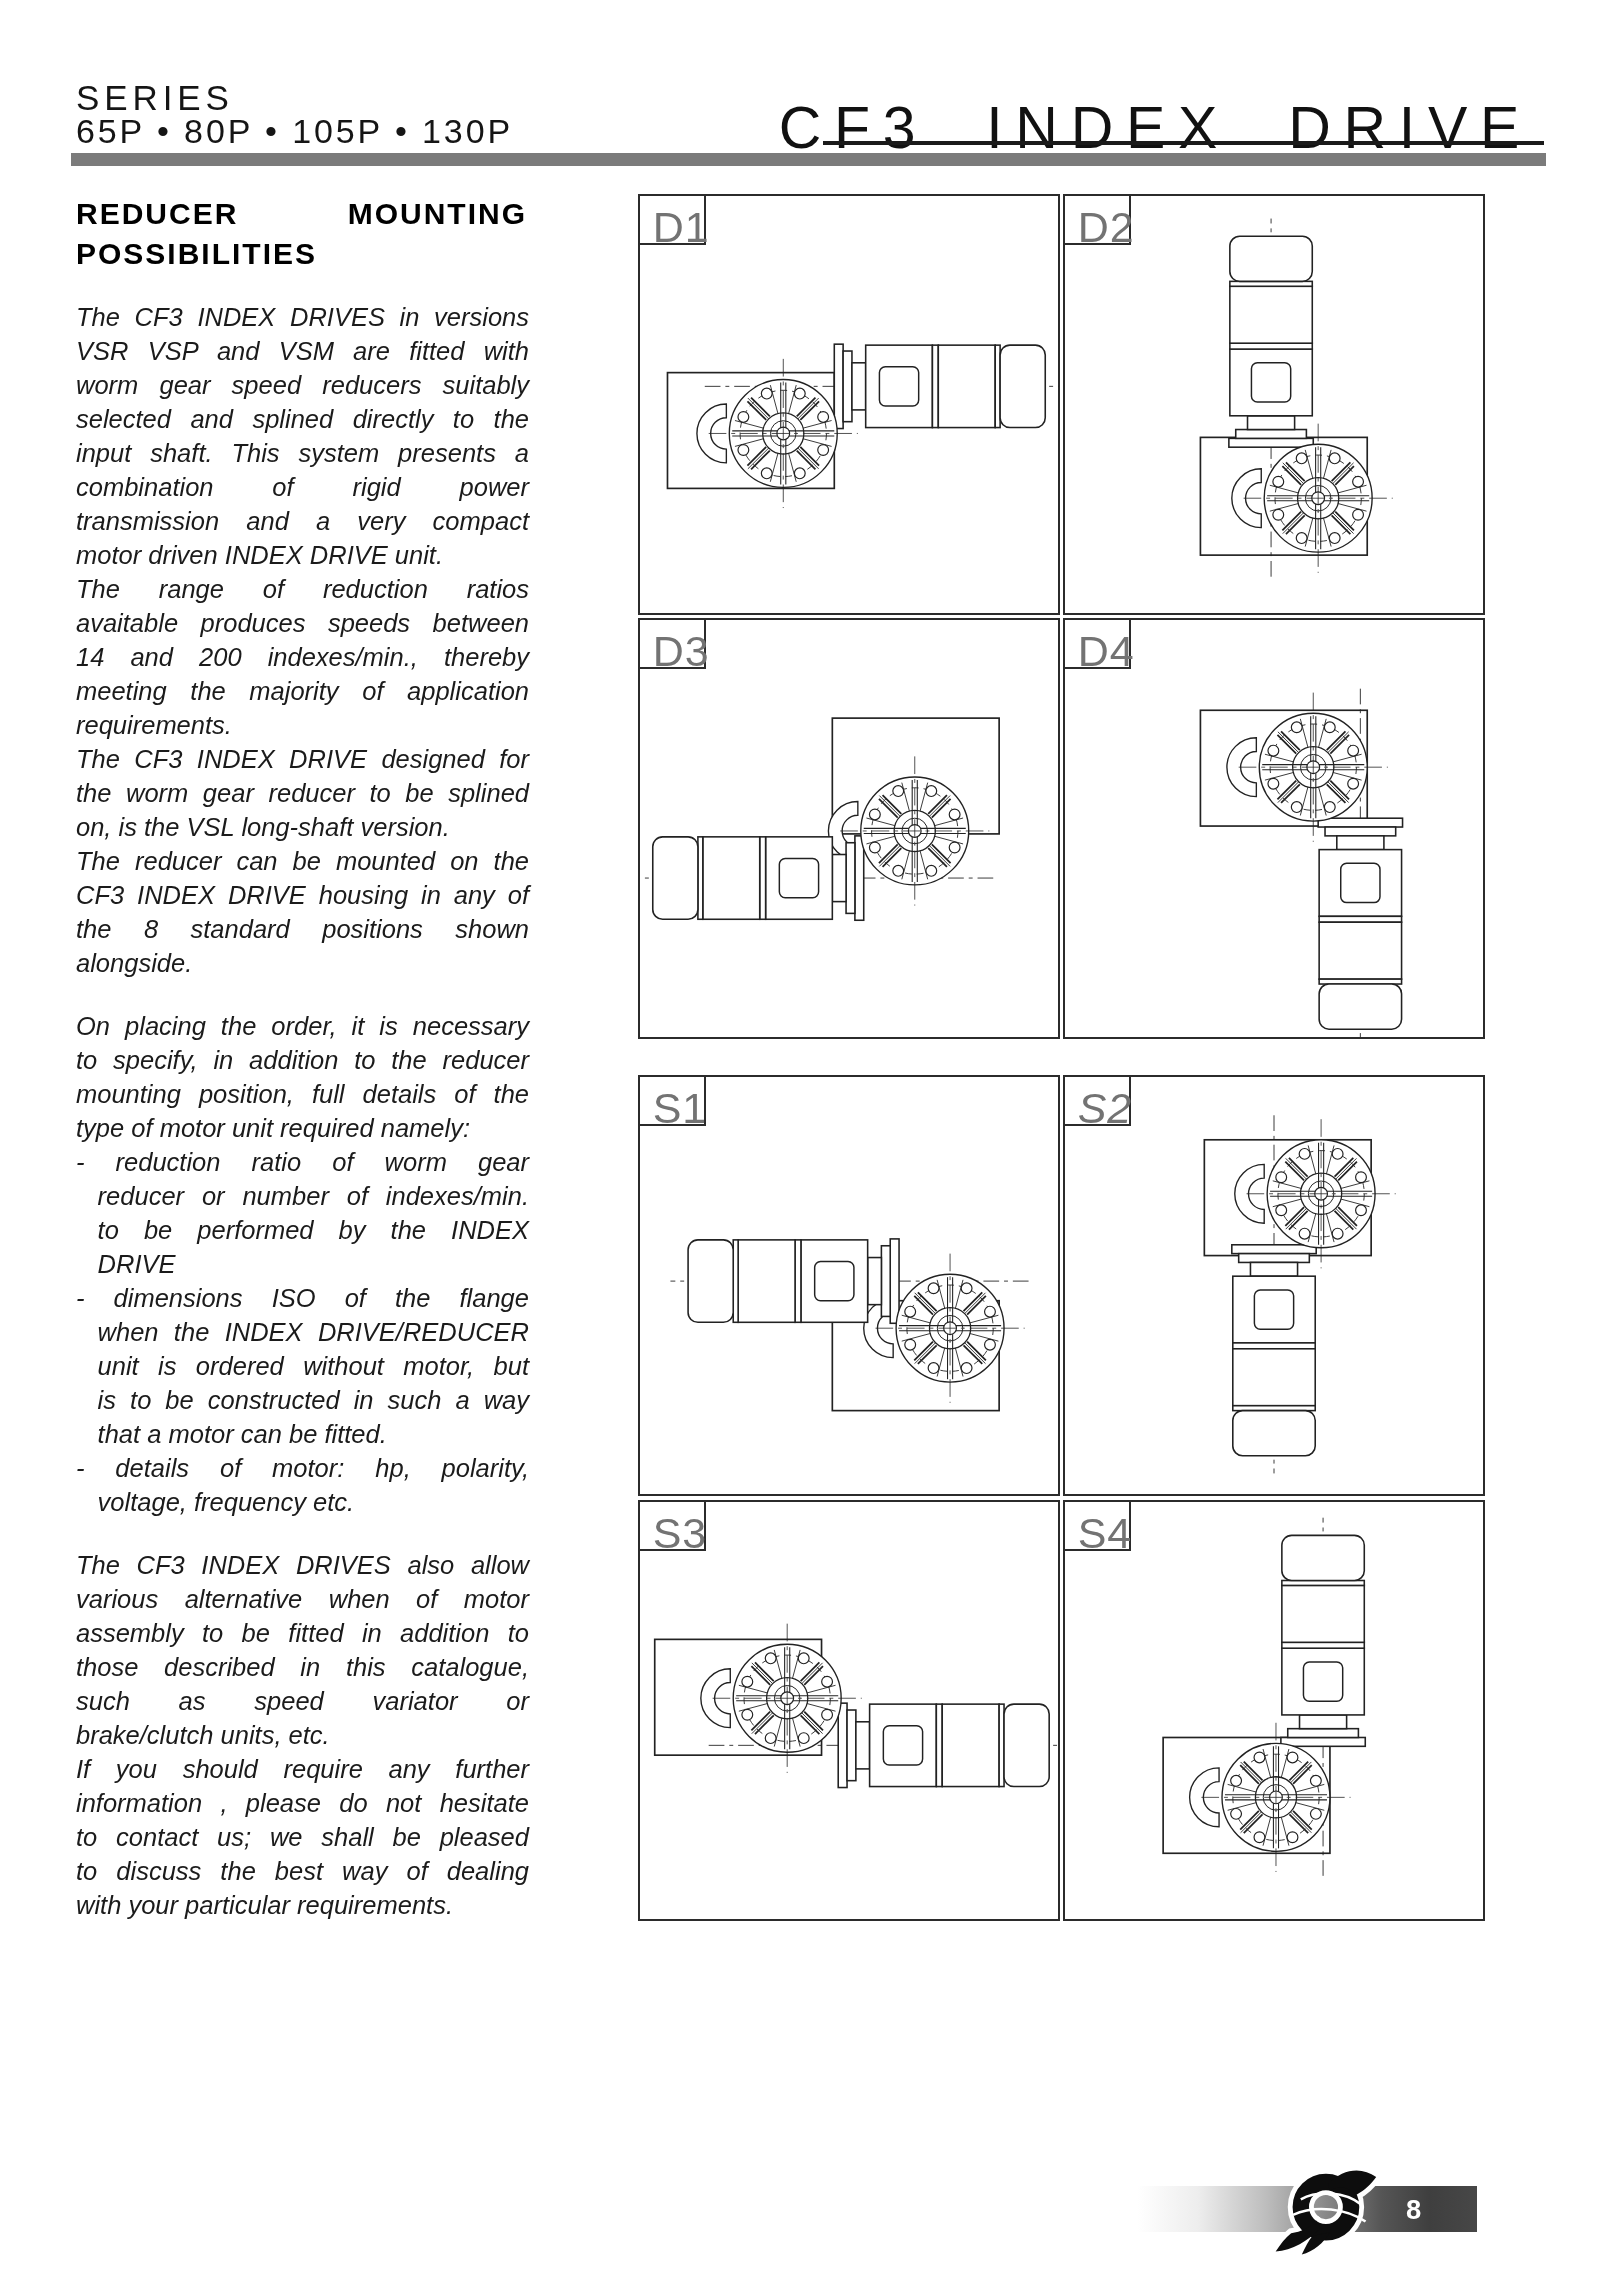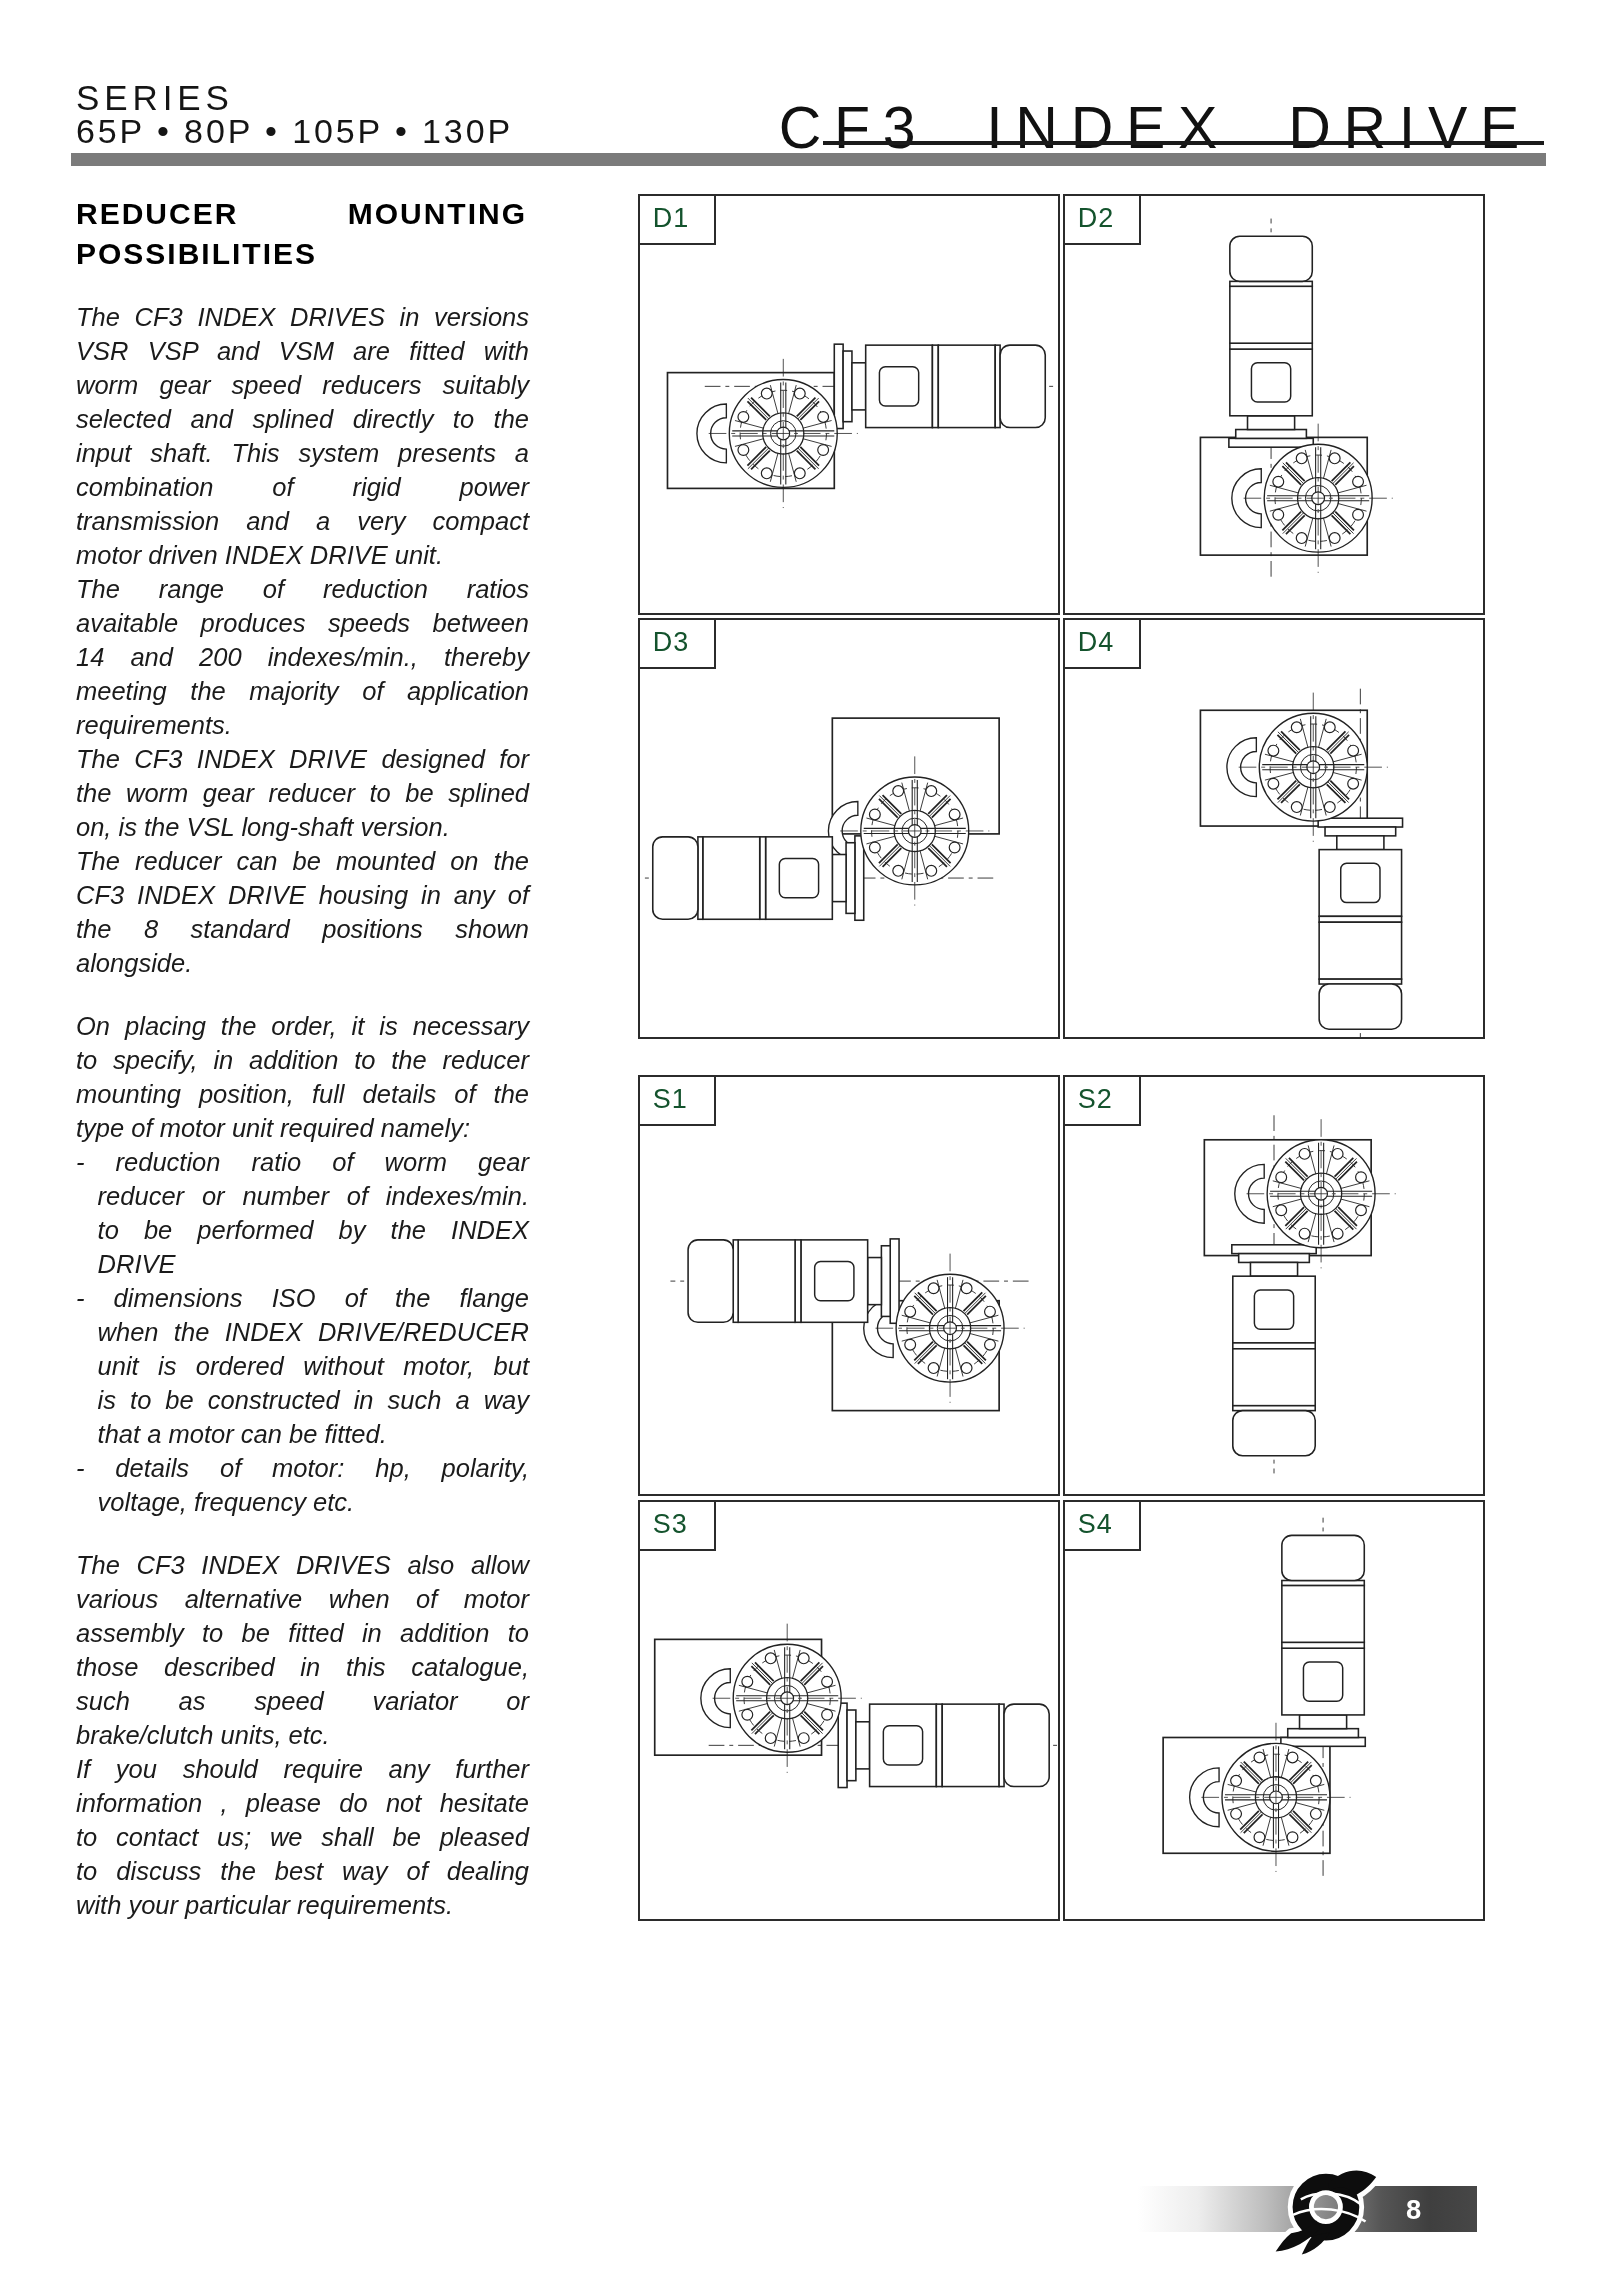--- a/index.html
+++ b/index.html
@@ -22,23 +22,23 @@
             line-height:34px;color:#1b1b1b;}
   .para{margin:0 0 29px 0;}
   .bline{text-align:justify;white-space:nowrap;font-style:italic;}
   .bline.stretch{text-align-last:justify;}
   .bline.indent{padding-left:21.6px;}
 
   
   .cell{position:absolute;width:422px;height:421px;border:2px solid #2b2b2b;
         background:#fff;box-sizing:border-box;}
   .cell svg{position:absolute;left:0;top:0;}
-  .cell-label{position:absolute;left:-2px;top:-2px;width:78px;height:51px;
+  .cell-label{position:absolute;left:-2px;top:-2px;width:68px;height:51px;
               border:2px solid #2b2b2b;background:#fff;box-sizing:border-box;
-              font-size:27px;color:#14532d;padding:6.9px 0 0 12.7px;letter-spacing:1px;}
+              font-size:43px;color:#737373;padding:6.9px 0 0 12.7px;letter-spacing:1px;}
 
   
   .footer-bar{position:absolute;left:1137px;top:2186px;width:340px;height:46px;
               background:linear-gradient(to right,#ffffff 0%,#ededed 18%,#bdbdbd 38%,
                           #8a8a8a 55%,#555555 72%,#3f3f3f 86%,#474747 100%);}
   .footer-logo{position:absolute;left:1266px;top:2158px;width:116px;height:102px;}
   .page-num{position:absolute;left:1406px;top:2194px;font-size:27.4px;color:#ffffff;
             font-weight:bold;letter-spacing:1px;}
 </style>
 </head>
@@ -414,21 +414,21 @@
             <line x1="318.6" y1="204" x2="318.6" y2="308" stroke="#222222" stroke-width="1.1"></line>
             <line x1="264" y1="253.4" x2="368" y2="253.4" stroke="#222222" stroke-width="1.1"></line>
             <line x1="264" y1="258.6" x2="368" y2="258.6" stroke="#222222" stroke-width="1.1"></line>
             <circle cx="316" cy="256" r="6.5" fill="#fff" stroke="#222222" stroke-width="1.2"></circle>
             <line x1="240" y1="256" x2="392" y2="256" stroke="#222222" stroke-width="0.8" stroke-dasharray="18 5 4 5"></line>
             <line x1="316" y1="180" x2="316" y2="332" stroke="#222222" stroke-width="0.8" stroke-dasharray="18 5 4 5"></line>
           </g>
         </svg>
         <div class="cell-label"><span>S1</span></div>
       </div>
-      <div class="cell" style="left: 1063px; top: 1075px;">
+      <div class="cell" style="left: 1063px; top: 1075px; font-style: italic;">
         <svg viewBox="0 0 427 426" width="419" height="418">
           <rect x="142" y="64" width="170" height="118" fill="#fff" stroke="#222222" stroke-width="1.7"></rect>
           <path d="M 203,89 A 30,30 0 0 0 203,149 L 203,135
               A 16,16 0 0 1 203,103 Z" fill="#fff" stroke="#222222" stroke-width="1.4"></path>
           <g transform="translate(261,119) rotate(90) translate(0,48)">
             <line x1="-80" y1="0" x2="285" y2="0" stroke="#222222" stroke-width="0.9" stroke-dasharray="16 5 4 5"></line>
             <rect x="52" y="-43" width="9" height="86" fill="#fff" stroke="#222222" stroke-width="1.6"></rect>
             <rect x="61" y="-36" width="9" height="72" fill="#fff" stroke="#222222" stroke-width="1.6"></rect>
             <rect x="70" y="-24" width="14" height="48" fill="#fff" stroke="#222222" stroke-width="1.6"></rect>
             <rect x="84" y="-42" width="68" height="84" fill="#fff" stroke="#222222" stroke-width="1.6"></rect>

